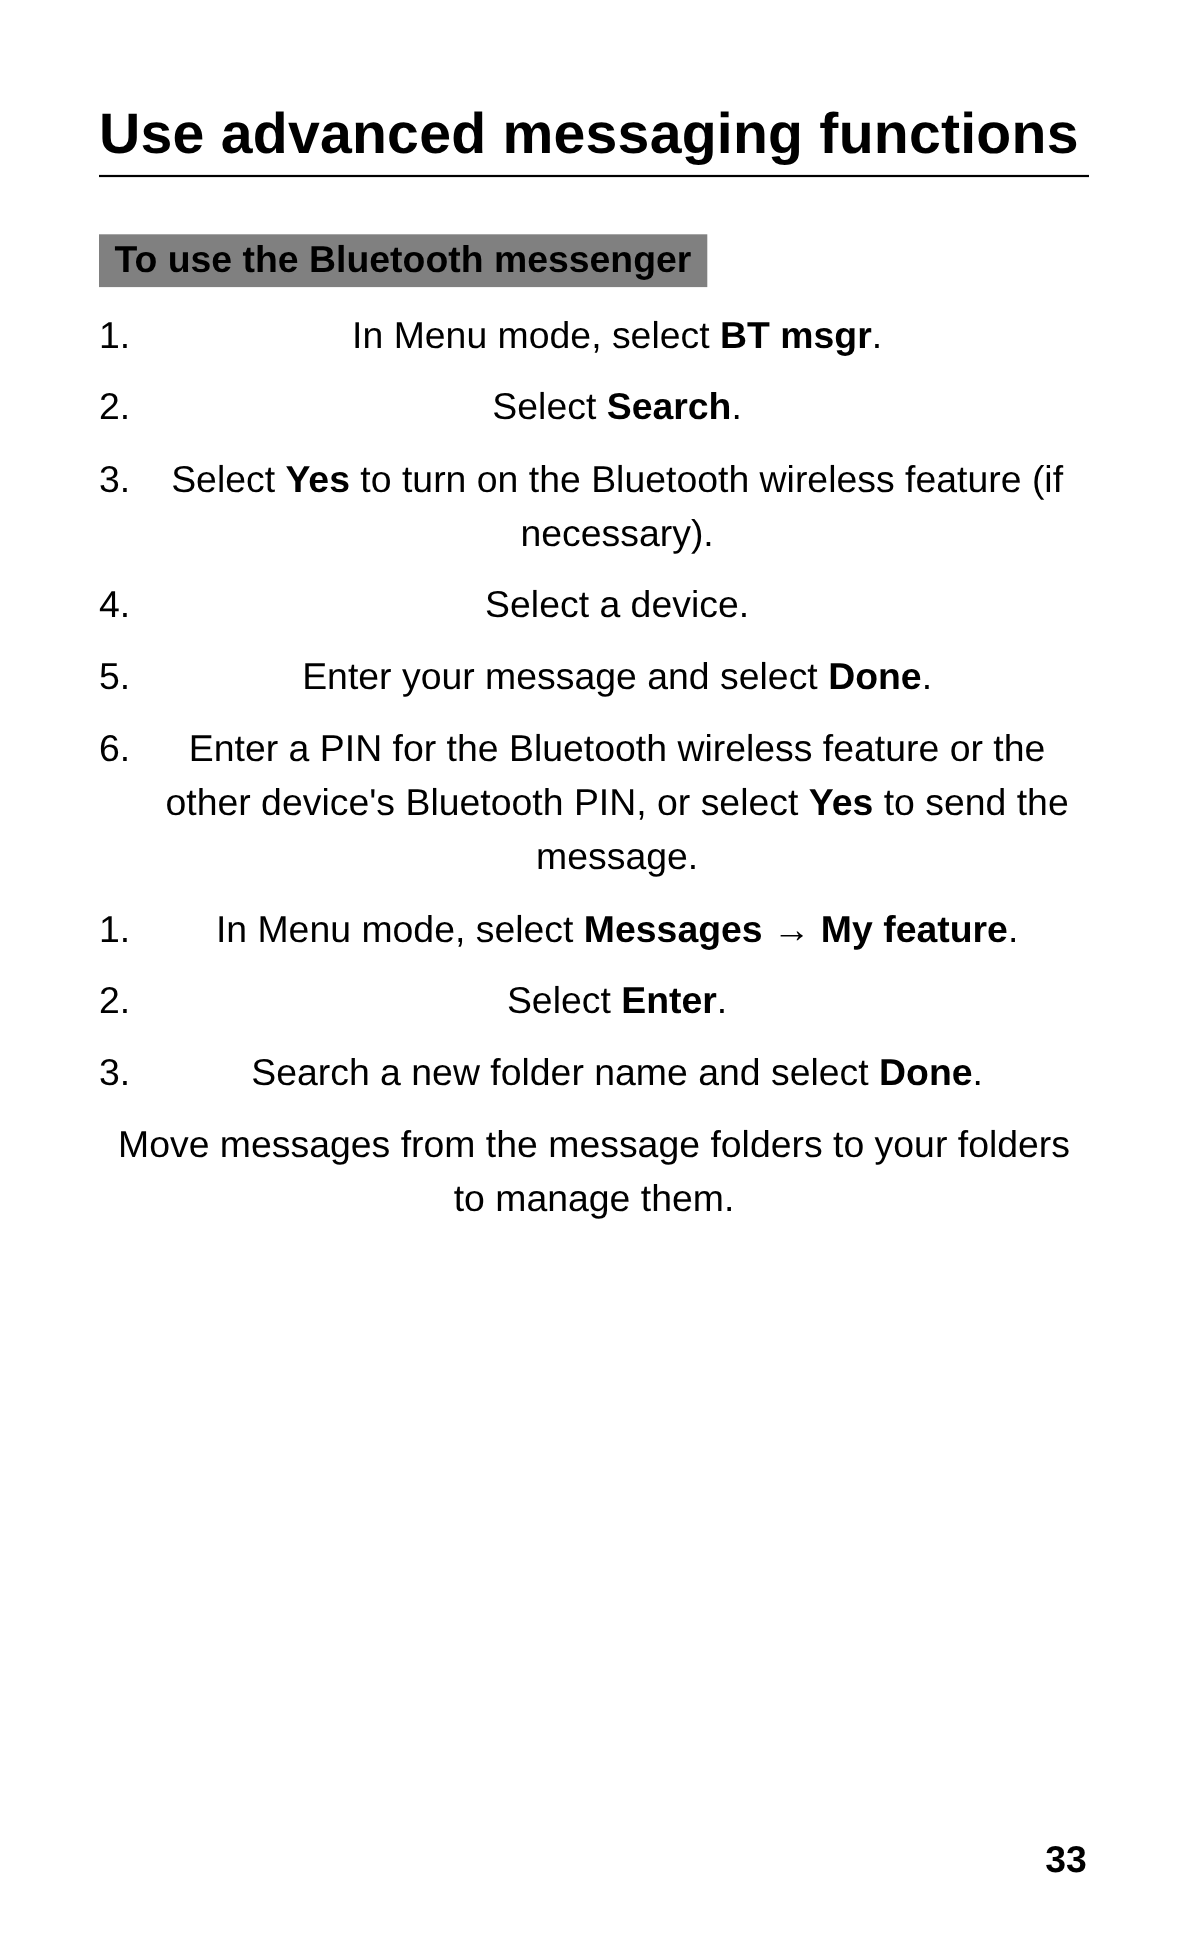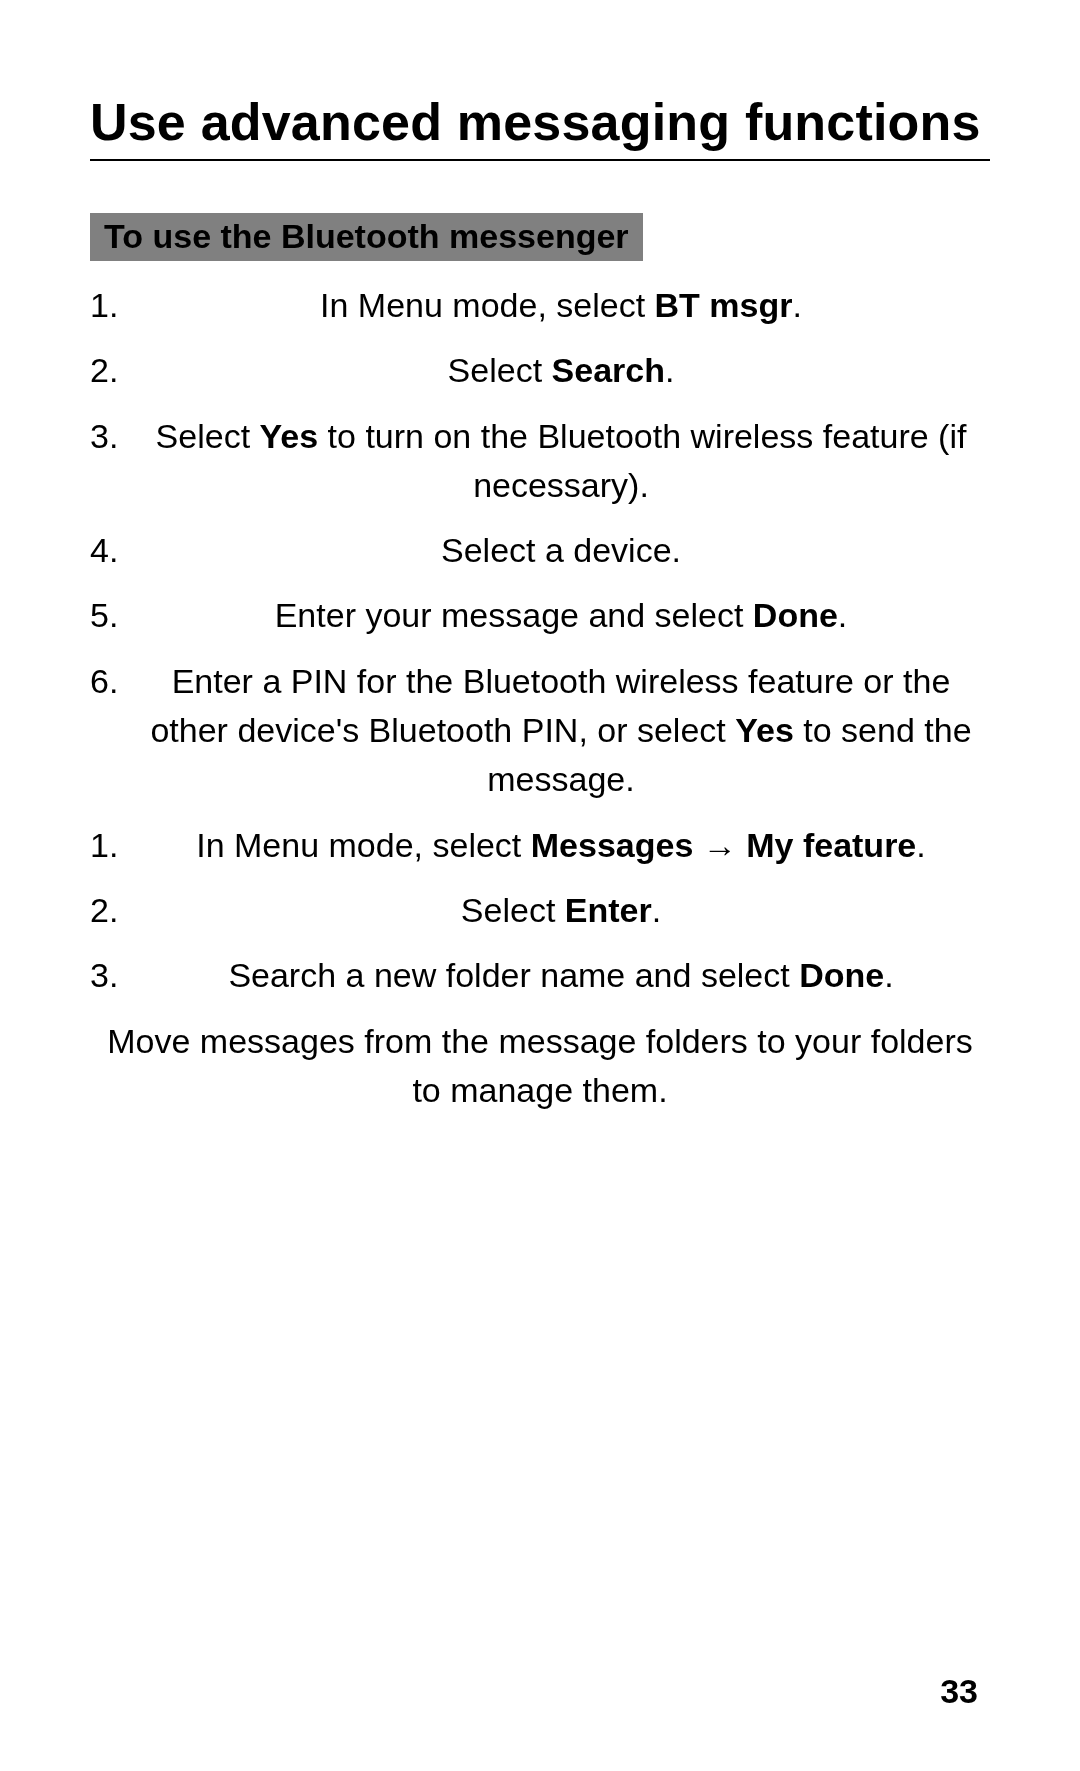--- a/index.html
+++ b/index.html
@@ -57,21 +57,21 @@
   .section li::before {
     content: counter(item) ".";
     position: absolute;
     left: 0;
     top: 0;
   }
   .para { padding-left: 0; }
   .b { font-weight: bold; }
   .page-number {
     position: absolute;
-    right: 102px;
+    right: 92px;
     bottom: 60px;
     font-size: 34px;
     font-weight: bold;
   }
 </style>
 </head>
 <body>
 
 <div class="page">
   <h1 class="page-title">Use advanced messaging functions</h1>

